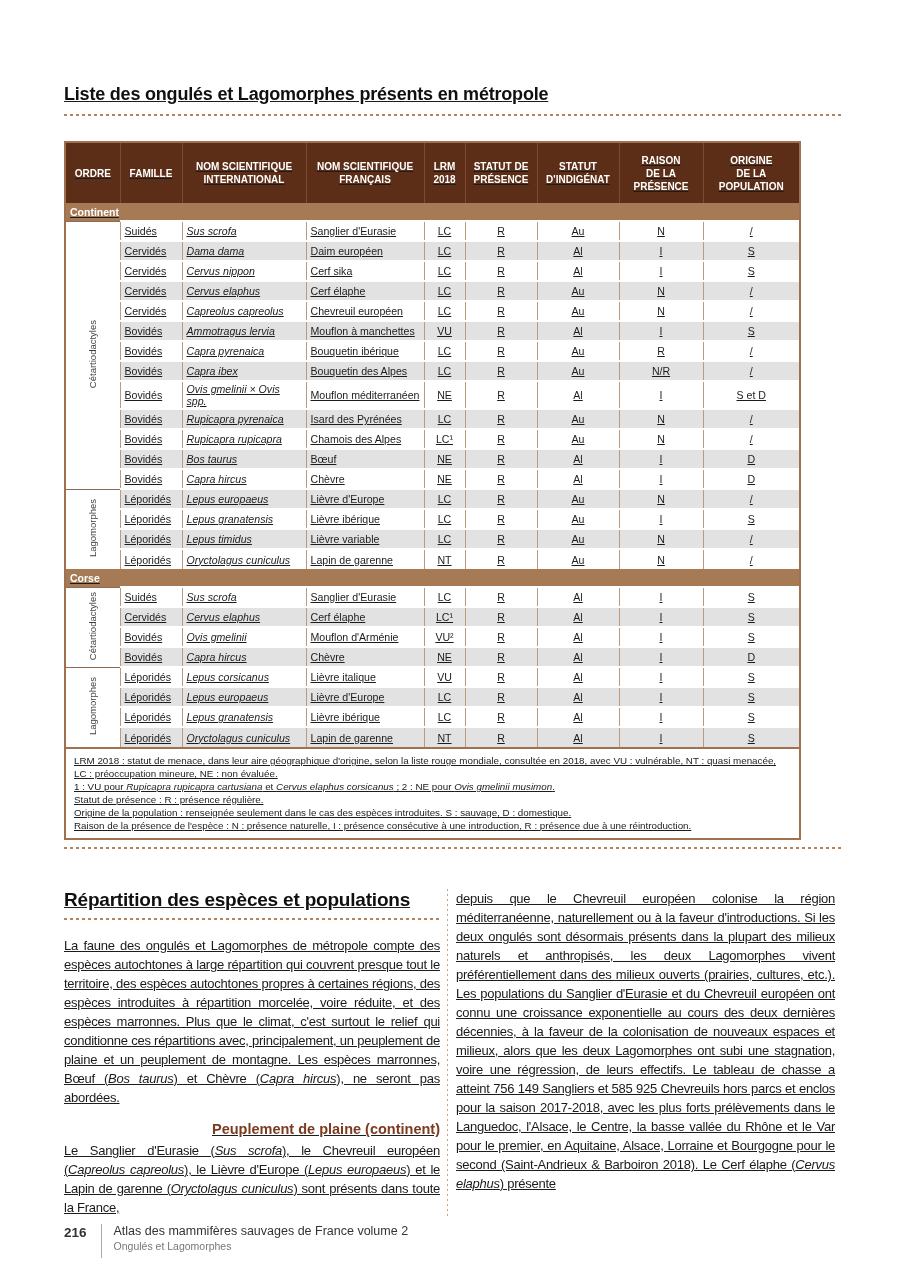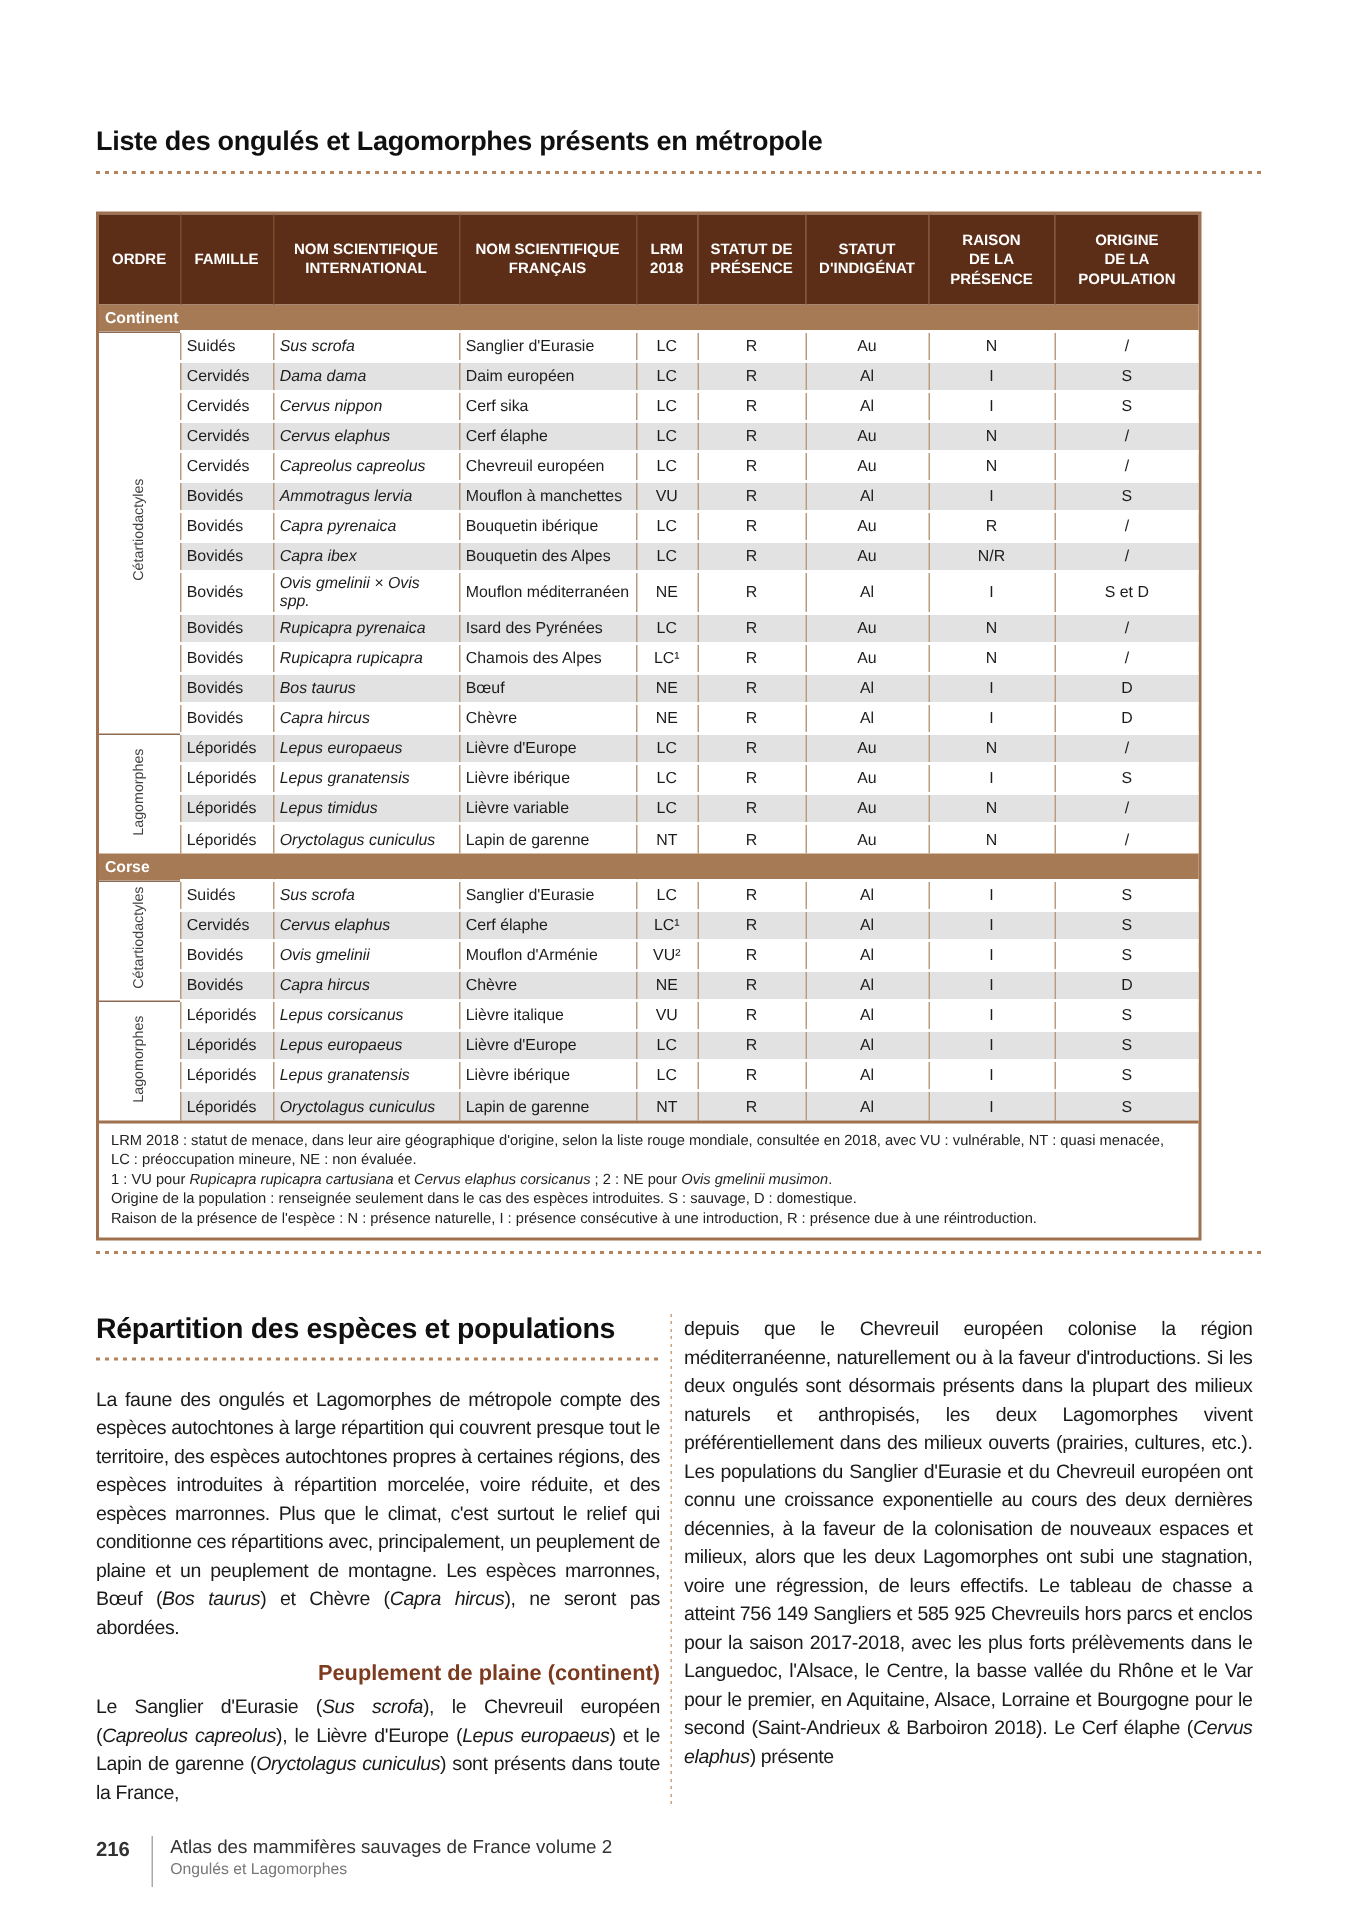--- a/index.html
+++ b/index.html
@@ -1,20 +1,20 @@
 <!DOCTYPE html>
 <html lang="fr"><head>
 <meta charset="utf-8">
 <style>
   * { margin:0; padding:0; box-sizing:border-box; }
   html,body { background:#ffffff; }
   body { font-family:"Liberation Sans", sans-serif; color:#1c1c1c; }
   .page {
     position:relative; width:905px; height:1280px; margin:0 auto; background:#fff;
-    padding:84px 64px 0 64px; overflow:hidden;
+    padding:84px 64px 0 64px; overflow:hidden;text-decoration:underline;
   }
   
   h1.page-title { font-size:18px; font-weight:bold; color:#101010; letter-spacing:-0.2px; margin-bottom:9px; }
   .dash-rule {
     height:2px; width:100%;
     background-image:repeating-linear-gradient(90deg,#b5835a 0,#b5835a 3px,transparent 3px,transparent 6px);
   }
   .rule-title { margin-bottom:25px; }
   
   .table-wrap { width:737px; border:2px solid #a0714e; }
@@ -374,20 +374,21 @@
             <td class="cell-center">R</td>
             <td class="cell-center">Al</td>
             <td class="cell-center">I</td>
             <td class="cell-center">S</td>
           </tr>
         </tbody>
     </table>
     <div class="footnotes">
         <div><span>LRM 2018 : statut de menace, dans leur aire géographique d'origine, selon la liste rouge mondiale, consultée en 2018, avec VU : vulnérable, NT : quasi menacée, LC : préoccupation mineure, NE : non évaluée.</span></div>
         <div><span>1 : VU pour </span><i>Rupicapra rupicapra cartusiana</i><span> et </span><i>Cervus elaphus corsicanus</i><span> ; 2 : NE pour </span><i>Ovis gmelinii musimon</i><span>.</span></div>
+        <div><span>Statut de présence : R : présence régulière.</span></div>
         <div><span>Origine de la population : renseignée seulement dans le cas des espèces introduites. S : sauvage, D : domestique.</span></div>
         <div><span>Raison de la présence de l'espèce : N : présence naturelle, I : présence consécutive à une introduction, R : présence due à une réintroduction.</span></div>
       </div>
   </div>
   <div class="dash-rule rule-after-table"></div>
 
   <div class="article">
     <div class="col-left">
       <h2 class="article-heading">Répartition des espèces et populations</h2>
       <div class="dash-rule rule-heading"></div>

